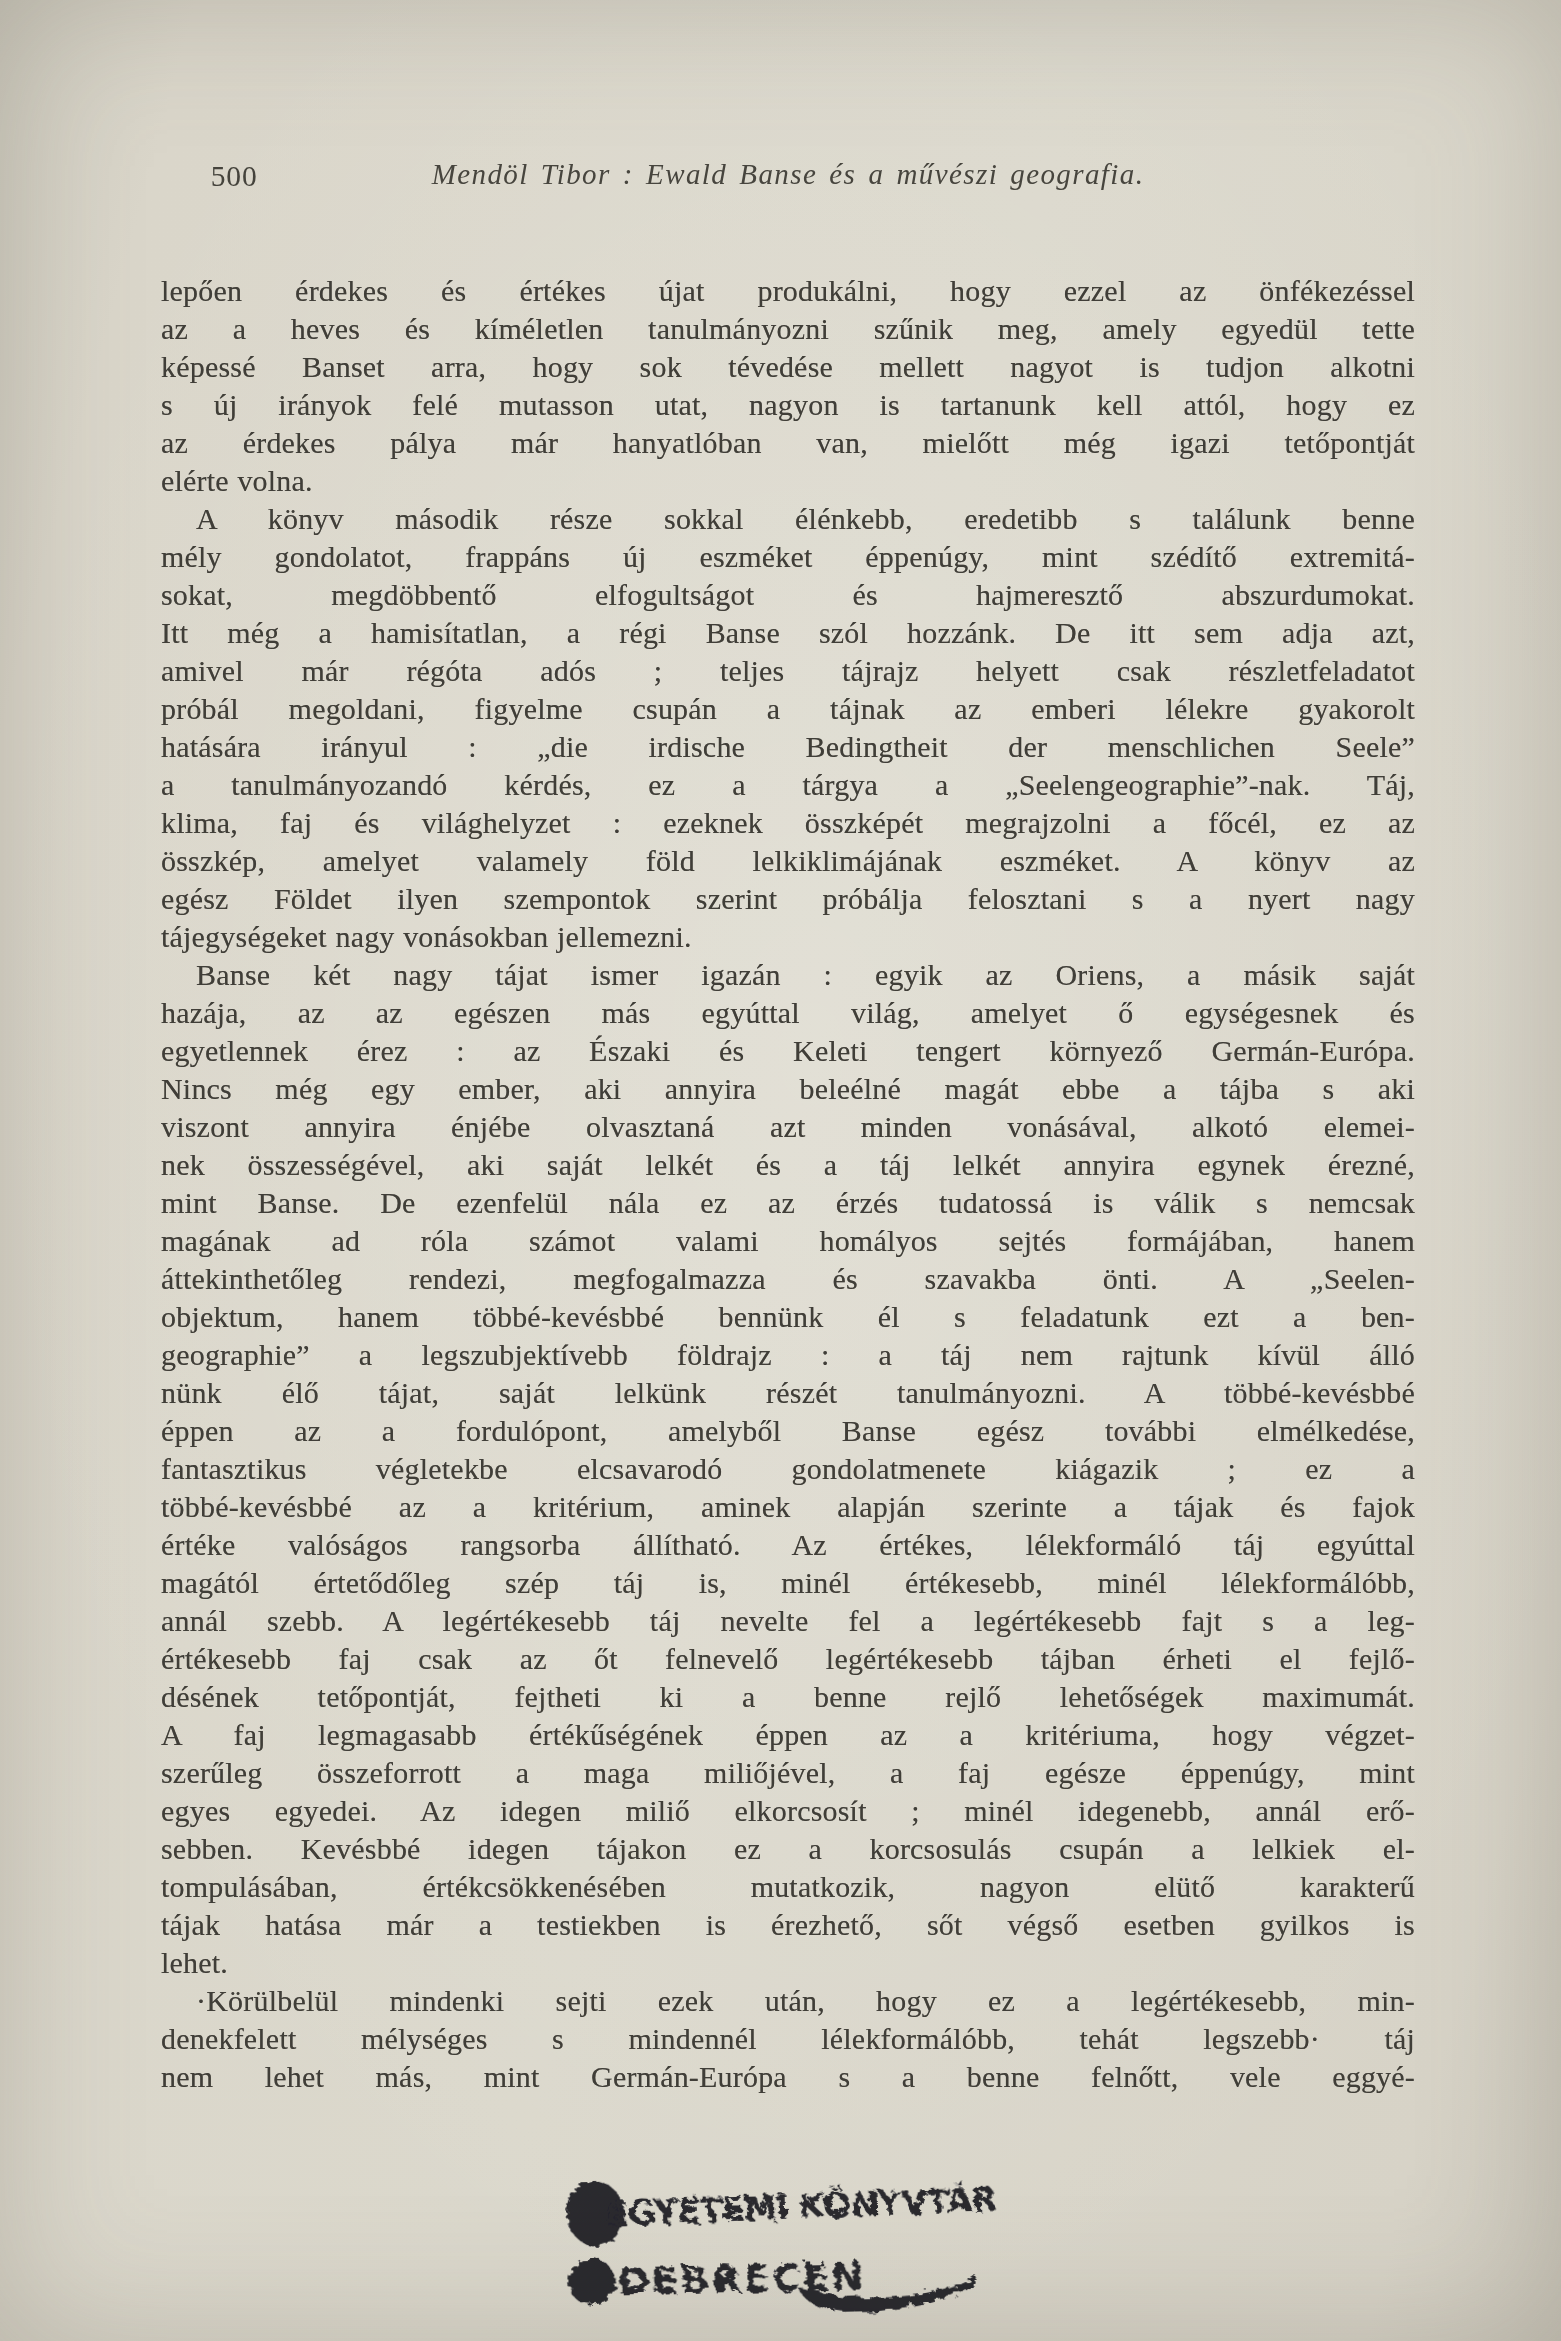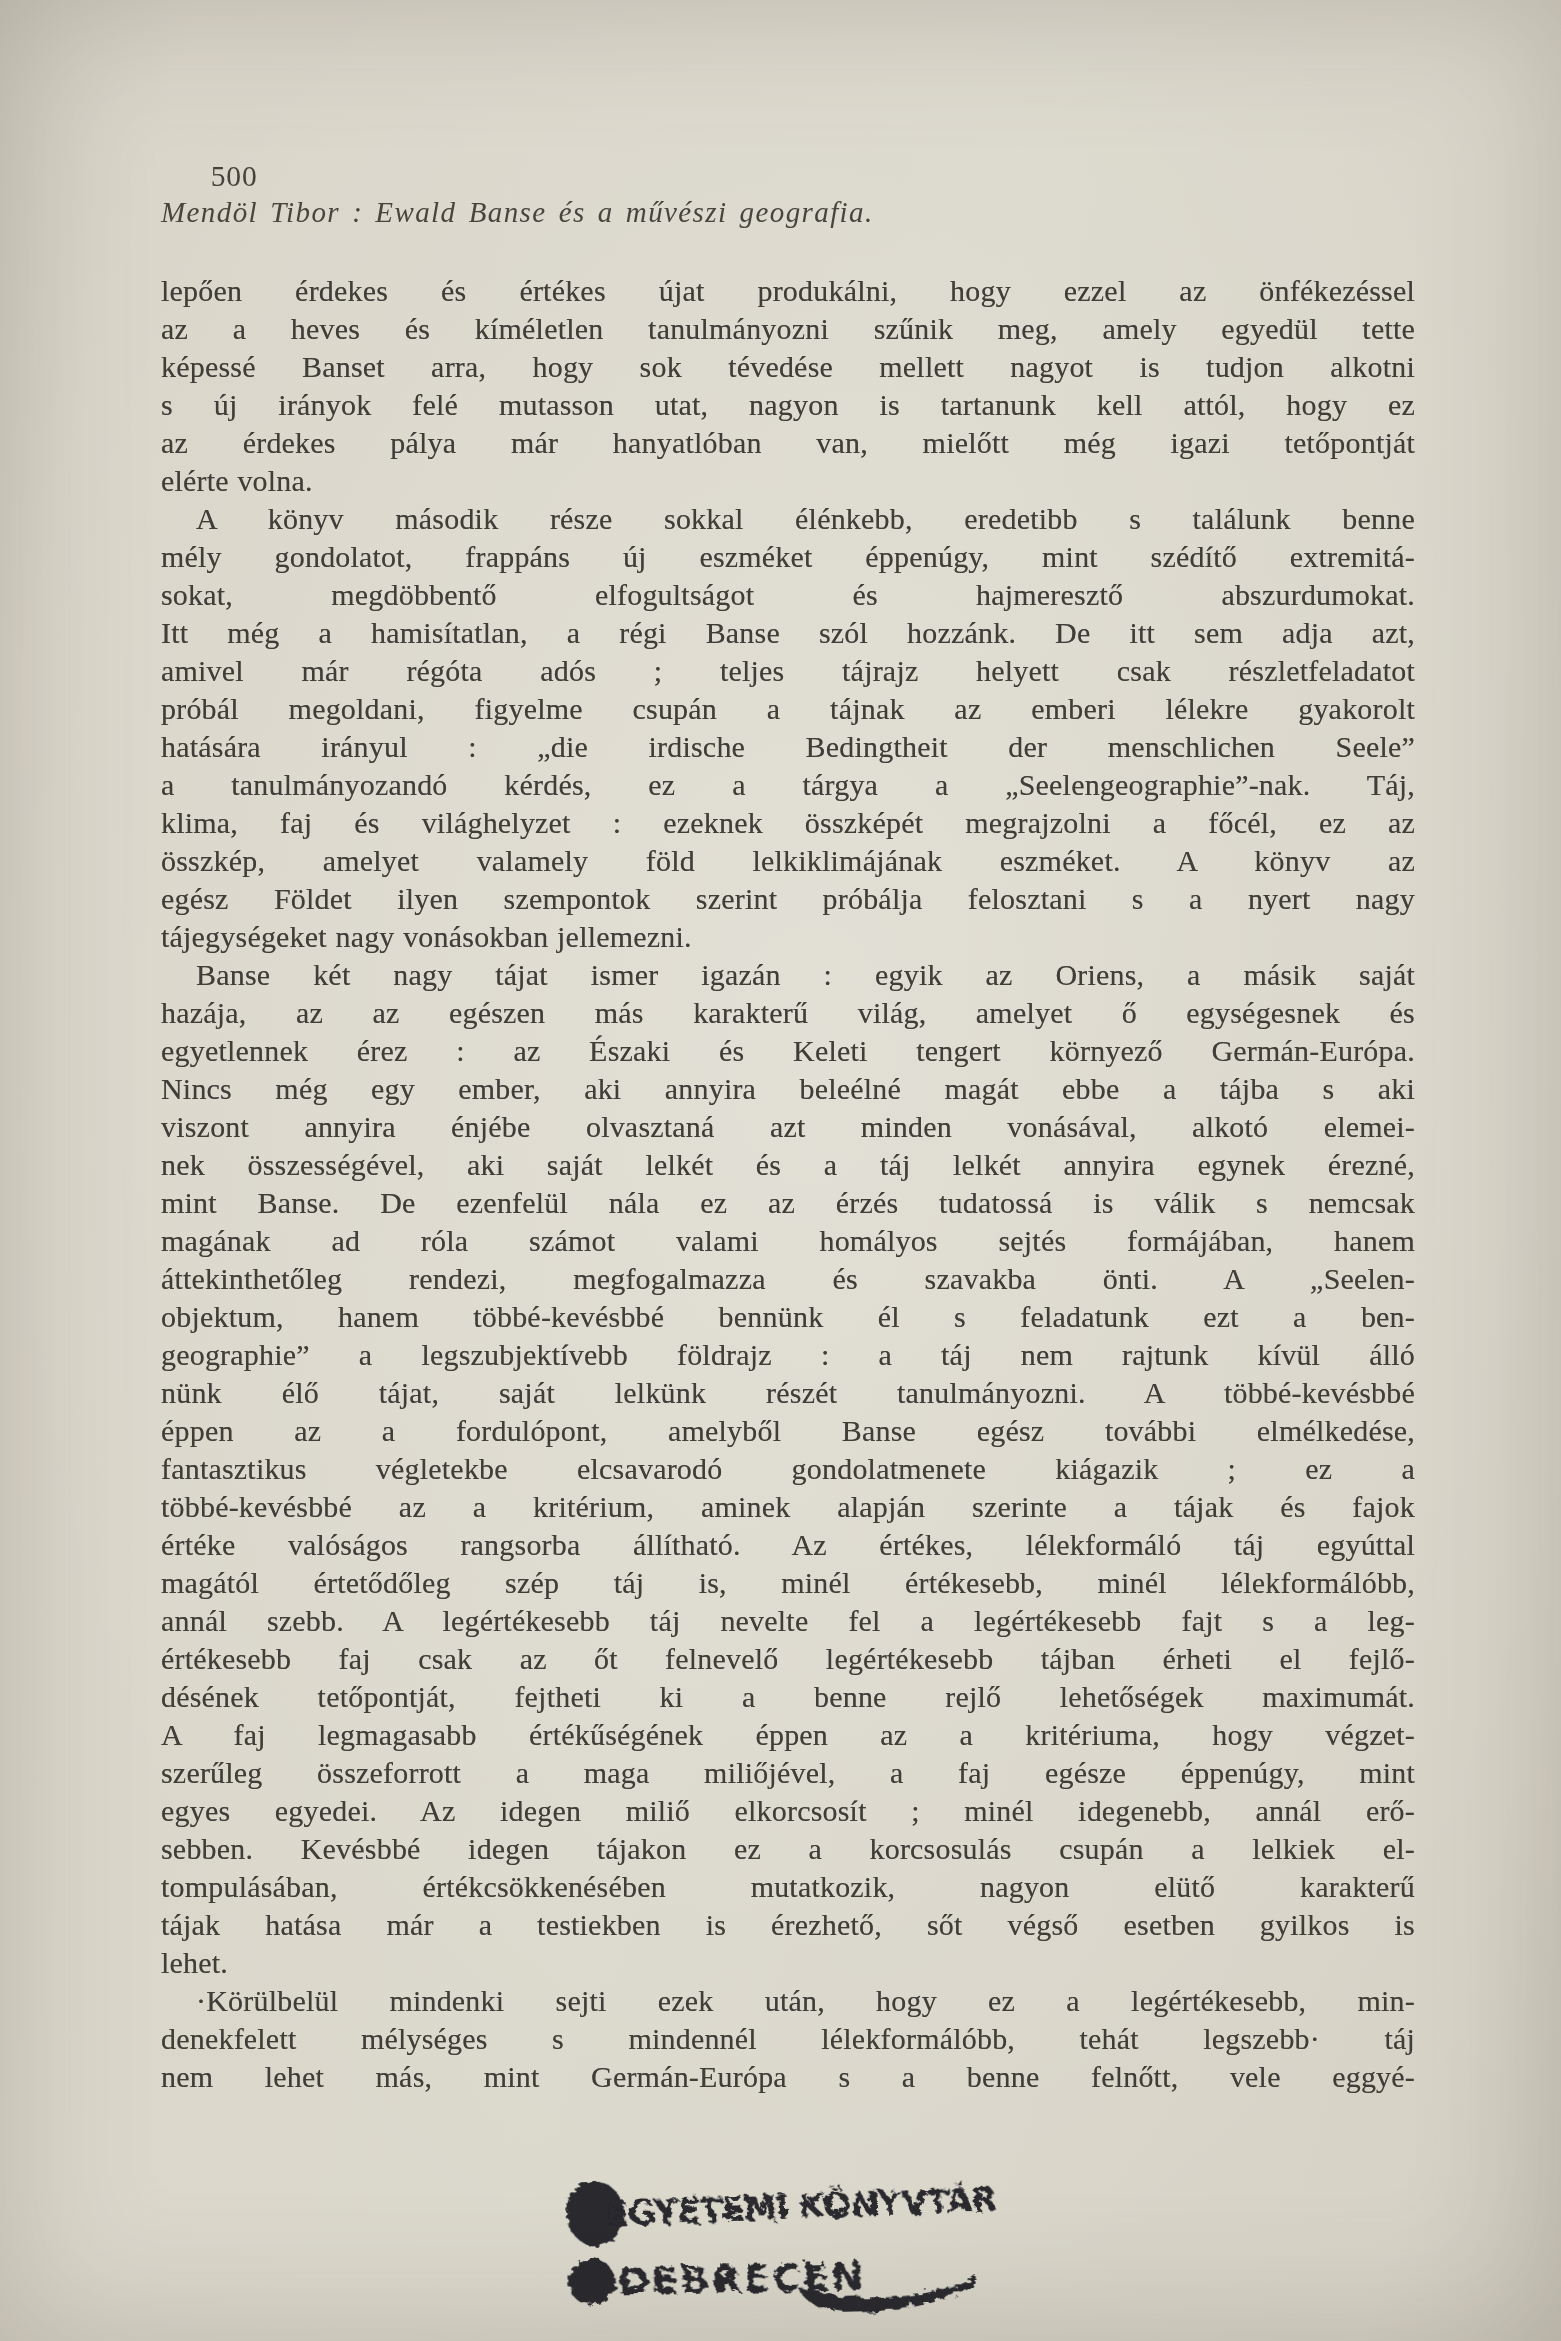--- a/index.html
+++ b/index.html
@@ -21,26 +21,26 @@
   .header{
     position:absolute;
     top:158px;left:161px;right:146px;
     height:42px;
   }
   .page-number{
     position:absolute;left:1.7px;top:1.7px;
     font-size:29.5px;letter-spacing:0.9px;color:#45433c;margin-left:48px;
   }
   .running-title{
+    text-align:center;
     font-style:italic;
     font-size:29px;
     letter-spacing:1.4px;
     word-spacing:3.5px;
     color:#47453e;
-    margin-top:38px;
   }
   .body-text{
     position:absolute;
     top:272px;left:161px;right:146px;
   }
   .para{margin:0;padding:0;}
   .line{
     font-size:30px;
     line-height:38px;
     letter-spacing:0.2px;
@@ -91,21 +91,21 @@
       <div class="line">hatására irányul : „die irdische Bedingtheit der menschlichen Seele”</div>
       <div class="line">a tanulmányozandó kérdés, ez a tárgya a „Seelengeographie”-nak. Táj,</div>
       <div class="line">klima, faj és világhelyzet : ezeknek összképét megrajzolni a főcél, ez az</div>
       <div class="line">összkép, amelyet valamely föld lelkiklimájának eszméket. A könyv az</div>
       <div class="line">egész Földet ilyen szempontok szerint próbálja felosztani s a nyert nagy</div>
       <div class="line end">tájegységeket nagy vonásokban jellemezni.</div>
     </div>
 
     <div class="para">
       <div class="line ind">Banse két nagy tájat ismer igazán : egyik az Oriens, a másik saját</div>
-      <div class="line">hazája, az az egészen más karakterű világ, amelyet ő egységesnek és</div>
+      <div class="line">hazája, az az egészen más egyúttal világ, amelyet ő egységesnek és</div>
       <div class="line">egyetlennek érez : az Északi és Keleti tengert környező Germán-Európa.</div>
       <div class="line">Nincs még egy ember, aki annyira beleélné magát ebbe a tájba s aki</div>
       <div class="line">viszont annyira énjébe olvasztaná azt minden vonásával, alkotó elemei-</div>
       <div class="line">nek összességével, aki saját lelkét és a táj lelkét annyira egynek érezné,</div>
       <div class="line">mint Banse. De ezenfelül nála ez az érzés tudatossá is válik s nemcsak</div>
       <div class="line">magának ad róla számot valami homályos sejtés formájában, hanem</div>
       <div class="line">áttekinthetőleg rendezi, megfogalmazza és szavakba önti. A „Seelen-</div>
       <div class="line">objektum, hanem többé-kevésbbé bennünk él s feladatunk ezt a ben-</div>
       <div class="line">geographie” a legszubjektívebb földrajz : a táj nem rajtunk kívül álló</div>
       <div class="line">nünk élő tájat, saját lelkünk részét tanulmányozni. A többé-kevésbbé</div>

